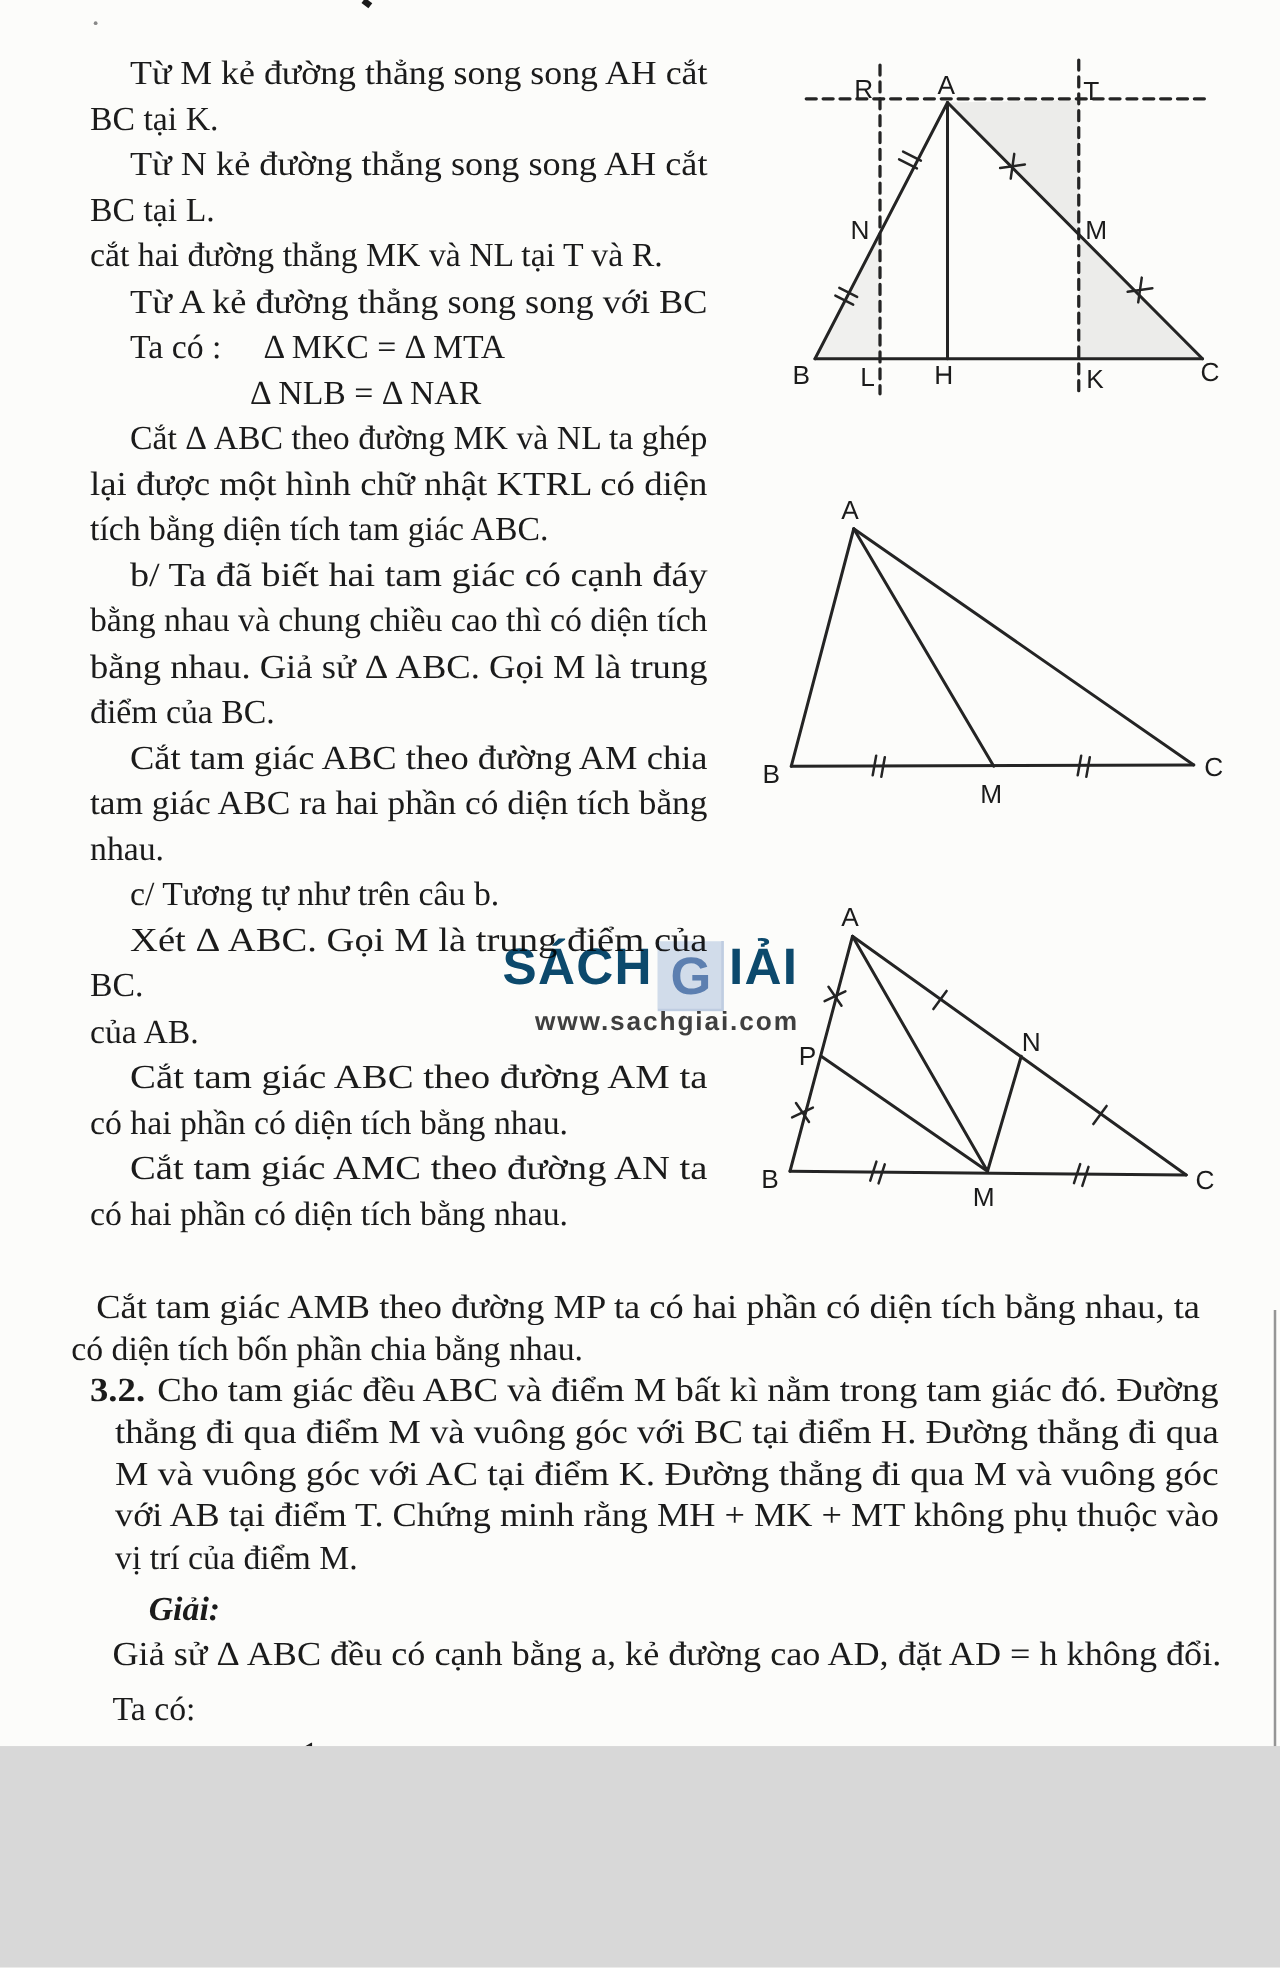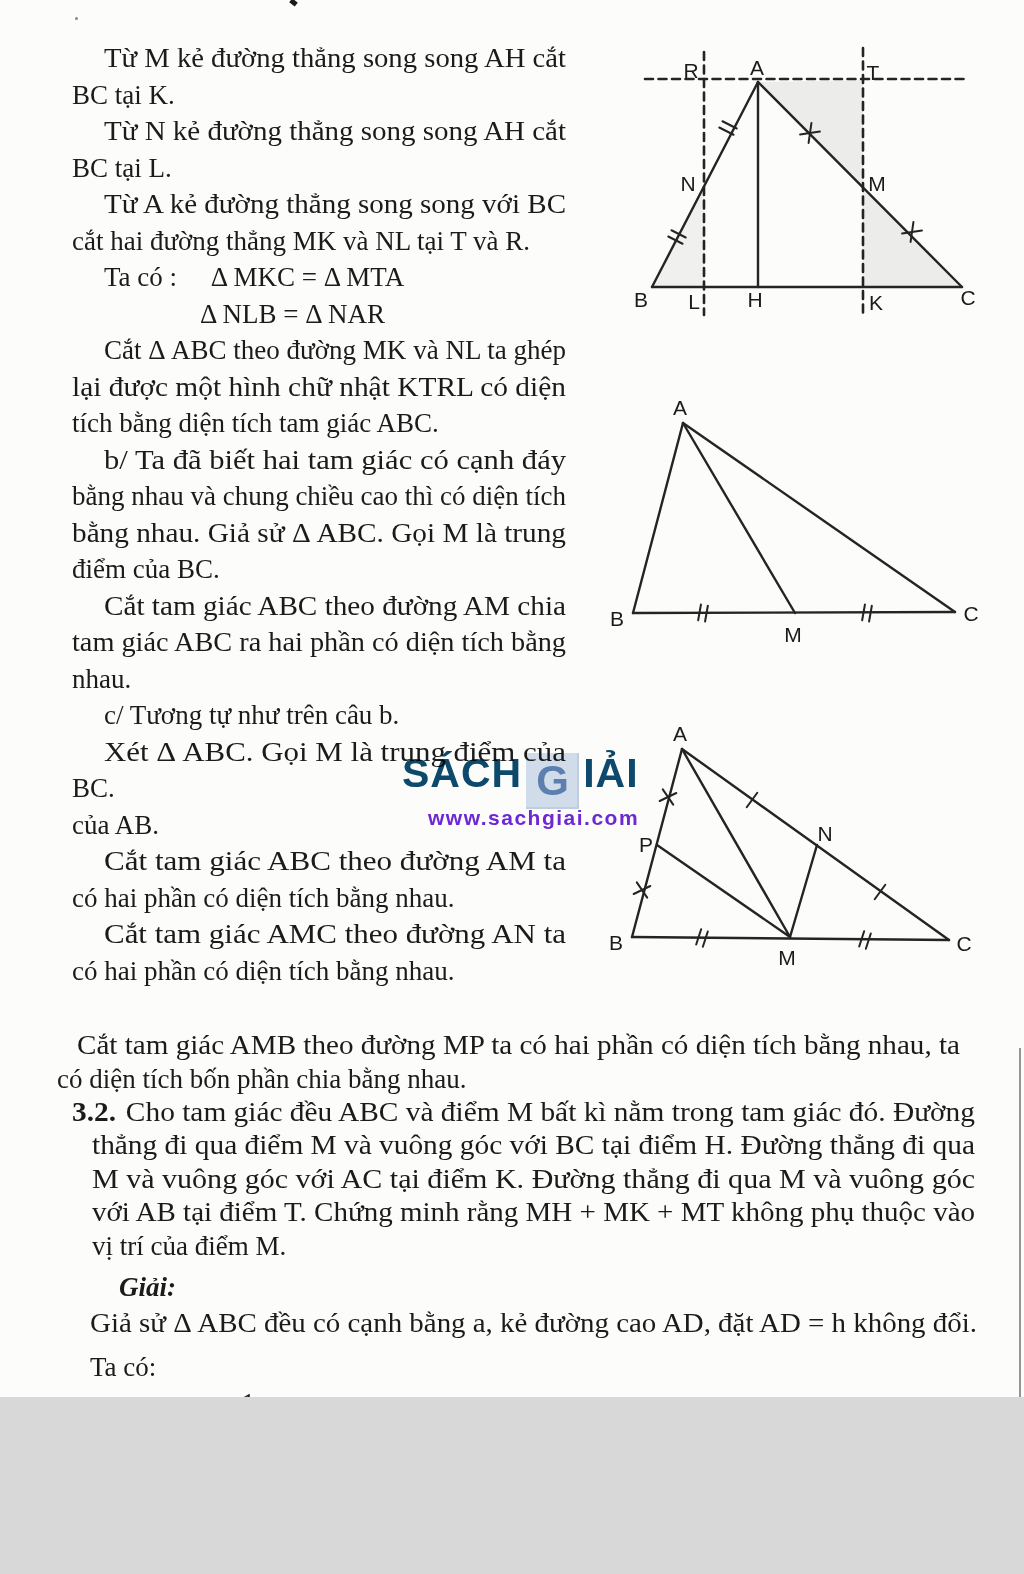--- a/index.html
+++ b/index.html
@@ -30,21 +30,21 @@
   .pagenum{position:absolute;left:74px;top:1484px;font-size:29px;}
   
   .wm{position:absolute;left:0;top:0;z-index:6;mix-blend-mode:multiply;
       font-family:"Liberation Sans",sans-serif;font-weight:bold;pointer-events:none;}
   .wm-row{position:absolute;left:402px;top:751px;display:flex;align-items:flex-start;}
   .wm-pre,.wm-post{font-size:41px;color:#0c4a6e;letter-spacing:1px;line-height:44px;}
   .wm-box{width:53px;height:56px;background:#d4dfef;margin-left:4px;margin-top:2px;display:flex;
           align-items:center;justify-content:center;box-shadow:inset -2px -2px 0 #c2d0e6;}
   .wm-g{font-size:42px;color:#5d81b4;line-height:1;}
   .wm-post{margin-left:4px;}
-  .wm-url{position:absolute;left:428px;top:806px;font-size:21px;color:#6d28d9;letter-spacing:1.5px;text-align:center;}
+  .wm-url{position:absolute;left:428px;top:806px;font-size:21px;color:#404040;letter-spacing:1.5px;text-align:center;}
   
   .fig{position:absolute;z-index:2;}
   .fig line,.fig path{stroke:#242424;stroke-width:2.4;stroke-linecap:round;fill:none;}
   .fig .dash{stroke-dasharray:8 5.5;stroke-width:2.6;}
   .fig .tick{stroke-width:2;}
   .fig text{font-family:"Liberation Sans",sans-serif;font-size:21px;fill:#1b1b1b;}
   .shade{fill:#9e9e9e;stroke:none;}
   .edge{position:absolute;left:1019px;top:1048px;width:2px;height:526px;background:#6a6a6a;opacity:.7;}
   .speck1{position:absolute;left:290px;top:0;width:7px;height:5px;background:#1a1a1a;transform:rotate(38deg);}
   .speck2{position:absolute;left:75px;top:17px;width:3px;height:3px;background:#888;border-radius:50%;}
@@ -53,22 +53,22 @@
 </head>
 <body>
 
 <div class="page">
 
   <div class="col1">
     <div class="ln ind j"><span class="fit" style="transform-origin: 0px 50%; transform: scaleX(1.062);">Từ M kẻ đường thẳng song song AH cắt</span></div>
     <div class="ln">BC tại K.</div>
     <div class="ln ind j"><span class="fit" style="transform-origin: 0px 50%; transform: scaleX(1.0732);">Từ N kẻ đường thẳng song song AH cắt</span></div>
     <div class="ln">BC tại L.</div>
+    <div class="ln">cắt hai đường thẳng MK và NL tại T và R.</div>
     <div class="ln ind j"><span class="fit" style="transform-origin: 0px 50%; transform: scaleX(1.0748);">Từ A kẻ đường thẳng song song với BC</span></div>
-    <div class="ln">cắt hai đường thẳng MK và NL tại T và R.</div>
     <div class="ln ind">Ta có :&nbsp;&nbsp;&nbsp;&nbsp;&nbsp;Δ MKC = Δ MTA</div>
     <div class="ln pad-nlb">Δ NLB = Δ NAR</div>
     <div class="ln ind j"><span class="fit" style="transform-origin: 0px 50%; transform: scaleX(1.0011);">Cắt Δ ABC theo đường MK và NL ta ghép</span></div>
     <div class="ln j"><span class="fit" style="transform-origin: 0px 50%; transform: scaleX(1.0894);">lại được một hình chữ nhật KTRL có diện</span></div>
     <div class="ln">tích bằng diện tích tam giác ABC.</div>
     <div class="ln ind j"><span class="fit" style="transform-origin: 0px 50%; transform: scaleX(1.1332);">b/ Ta đã biết hai tam giác có cạnh đáy</span></div>
     <div class="ln j"><span class="fit" style="transform-origin: 0px 50%; transform: scaleX(0.9998);">bằng nhau và chung chiều cao thì có diện tích</span></div>
     <div class="ln j"><span class="fit" style="transform-origin: 0px 50%; transform: scaleX(1.084);">bằng nhau. Giả sử Δ ABC. Gọi M là trung</span></div>
     <div class="ln">điểm của BC.</div>
     <div class="ln ind j"><span class="fit" style="transform-origin: 0px 50%; transform: scaleX(1.0817);">Cắt tam giác ABC theo đường AM chia</span></div>

